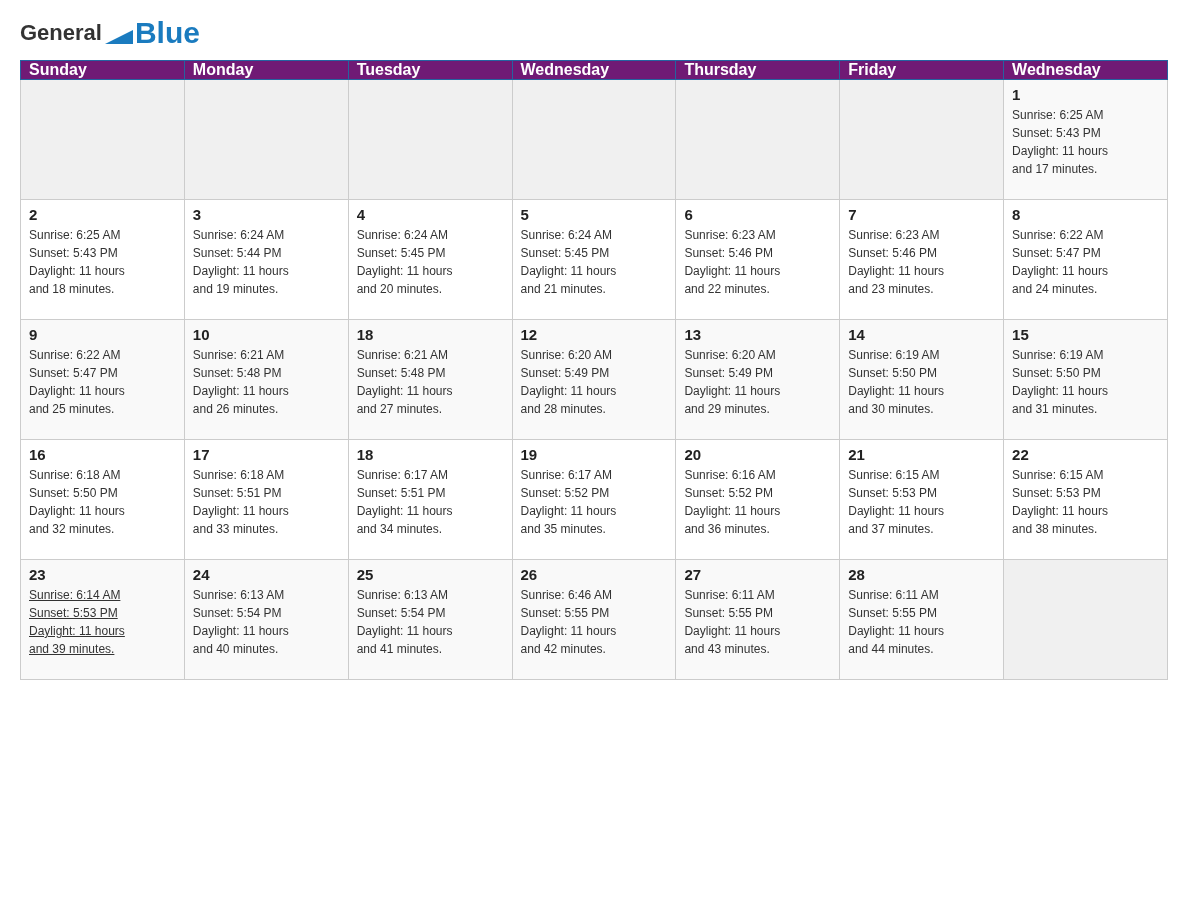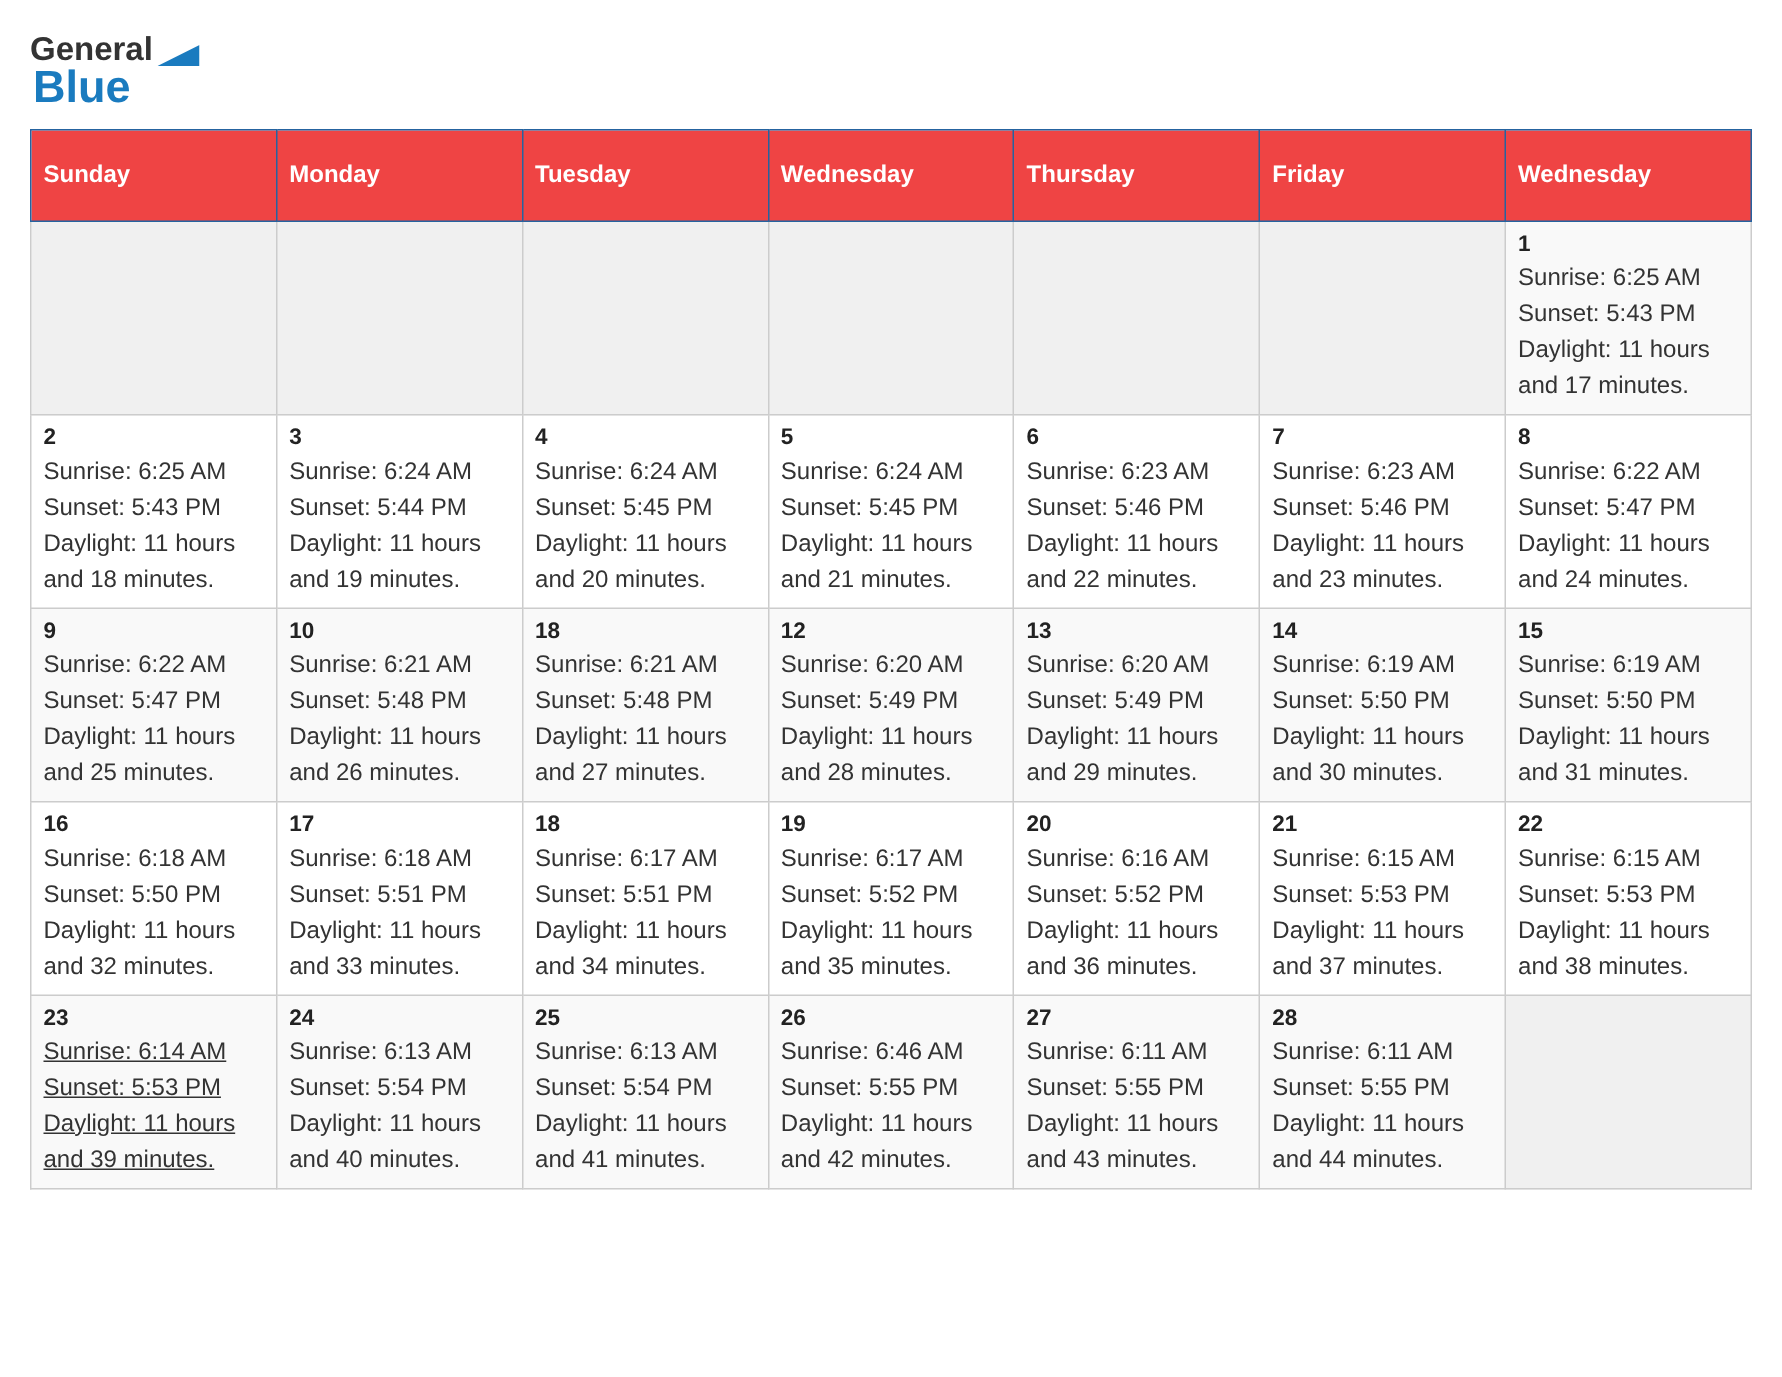--- a/index.html
+++ b/index.html
@@ -33,25 +33,25 @@
       font-size: 20px;
       color: #444;
       margin-top: 4px;
     }
     .calendar {
       width: 100%;
       border-collapse: collapse;
       border: 1px solid #ccc;
     }
     .calendar th {
-      background-color: #ef4444;
+      background-color: #701a75;
       color: #fff;
       font-size: 16px;
       font-weight: bold;
-      padding: 21px 8px;
+      padding: 0 8px;
       text-align: left;
       border: 1px solid #2563a0;
     }
     .calendar td {
       vertical-align: top;
       border: 1px solid #ccc;
       padding: 6px 8px;
       width: 14.28%;
       height: 120px;
       font-size: 12.5px;
@@ -65,34 +65,34 @@
       background-color: #ffffff;
     }
     .day-number {
       font-size: 15px;
       font-weight: bold;
       color: #222;
       display: block;
       margin-bottom: 3px;
     }
     .day-info {
-      font-size: 16px;
+      font-size: 12px;
       color: #333;
       line-height: 1.5;
     }
     .empty-cell {
       background: #f0f0f0 !important;
     }
   </style>
 </head>
 <body>
 
 <div class="header">
   <div class="logo">
-  <div style="display:flex;flex-direction:column;align-items:flex-start;">
+  <div style="display:flex;align-items:flex-start;">
     <div style="display:flex;align-items:center;">
       <span style="font-size:22px;font-weight:bold;color:#333;">General</span>
       <svg width="28" height="22" viewBox="0 0 28 22" xmlns="http://www.w3.org/2000/svg" style="margin-left:3px;">
         <polygon points="0,22 28,8 28,22" fill="#1a7bbf"></polygon>
       </svg>
     </div>
     <span style="font-size:30px;font-weight:bold;color:#1a7bbf;margin-top:-4px;padding-left:2px;">Blue</span>
   </div>
 </div>
   <div class="title-block">

